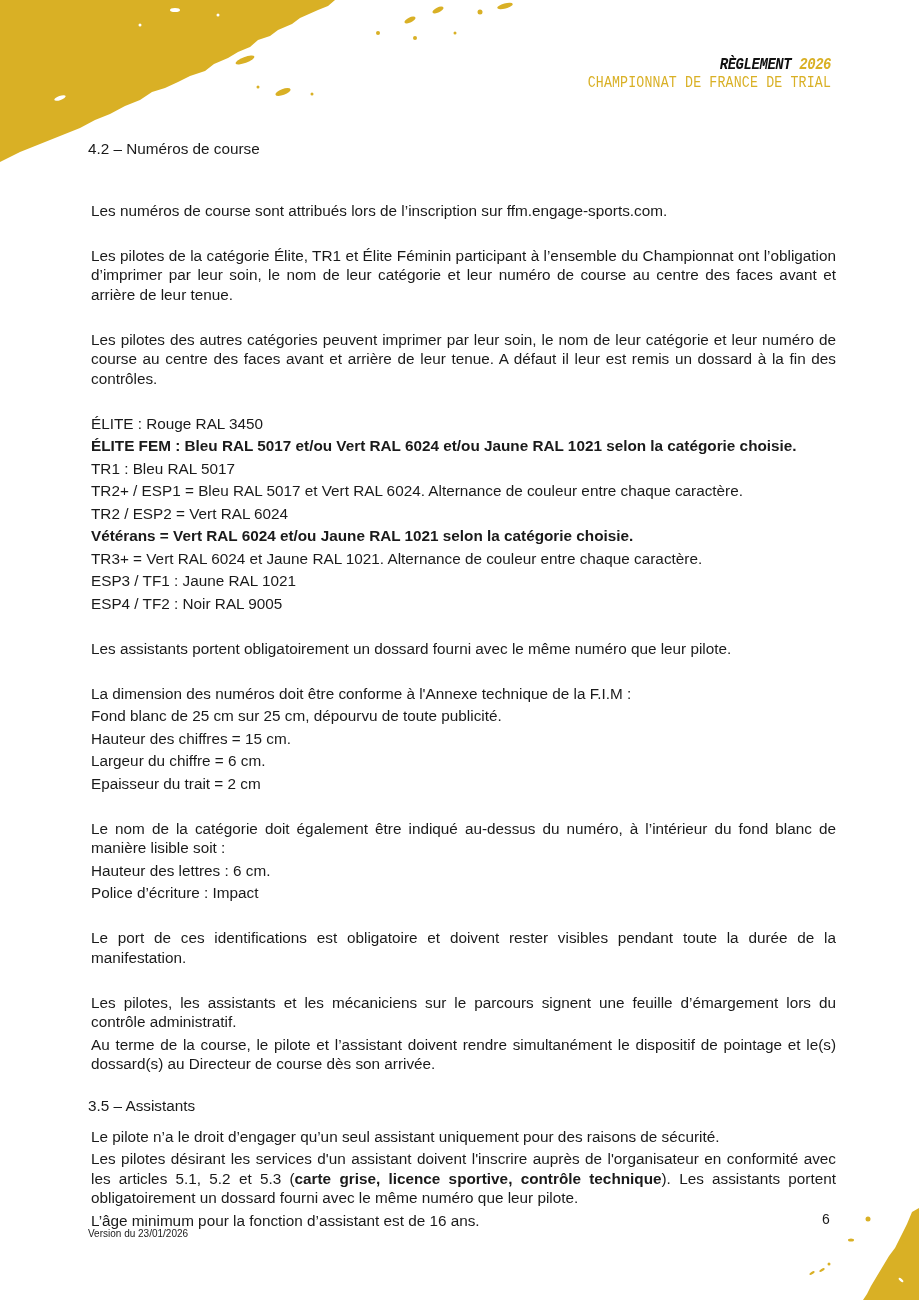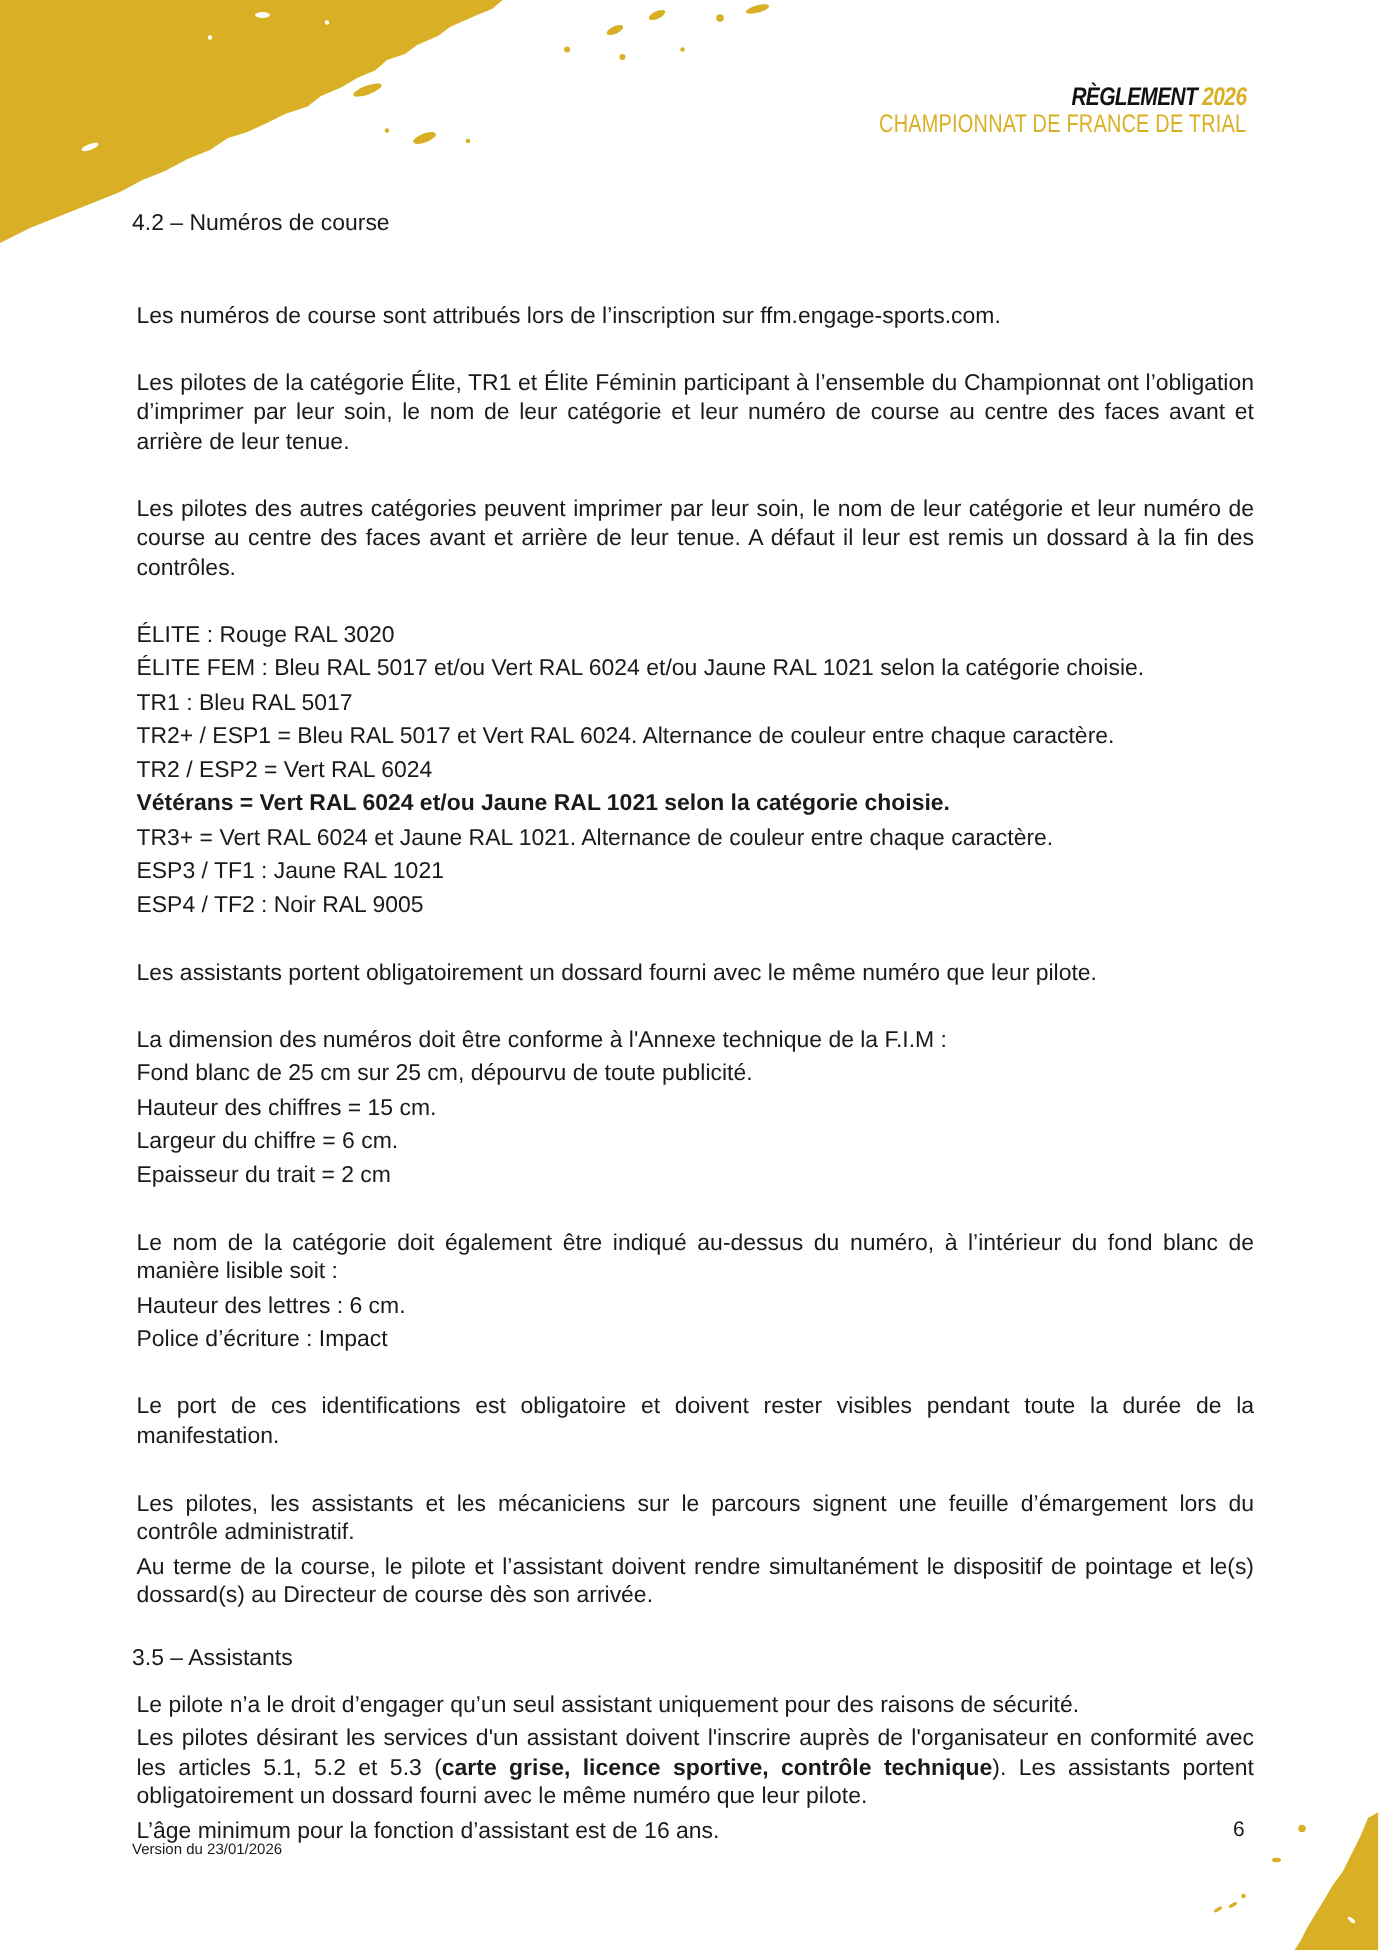--- a/index.html
+++ b/index.html
@@ -1,21 +1,21 @@
 <!DOCTYPE html>
 <html><head>
 <meta charset="utf-8">
 <style>
   html, body { margin: 0; padding: 0; background: #ffffff; }
   body { width: 919px; height: 1300px; position: relative; overflow: hidden;
          font-family: "Liberation Sans", sans-serif; color: #1a1a1a; }
   .deco-top { position: absolute; left: 0; top: 0; width: 520px; height: 170px; }
   .deco-bottom { position: absolute; right: 0; bottom: 0; width: 170px; height: 110px; }
   .header { position: absolute; right: 88px; top: 56px; text-align: right;
-            font-family: Liberation Sans, sans-serif; line-height: 1.05; }
+            font-family: Liberation Mono, monospace; line-height: 1.05; }
   .header .title { font-weight: 700; font-style: italic; font-size: 17px; letter-spacing: -0.5px;
                    transform: scaleX(0.82); transform-origin: right; }
   .header .title .reg { color: #111; }
   .header .title .year { color: #D9B025; }
   .header .sub { color: #D9B025; font-size: 17px; transform: scaleX(0.78); transform-origin: right;
                  letter-spacing: 0.2px; }
   .content { position: absolute; left: 88px; top: 139px; width: 751px; font-size: 15.3px;
              line-height: 19.5px; }
   .h { font-weight: 400; margin: 0; }
   p { margin: 3px; text-align: justify; }
@@ -59,22 +59,22 @@
   <p class="h">4.2 – Numéros de course</p>
   <div class="gap"></div>
     <div class="gap"></div>
   <p>Les numéros de course sont attribués lors de l’inscription sur ffm.engage-sports.com.</p>
   <div class="gap"></div>
   <p>Les pilotes de la catégorie Élite, TR1 et Élite Féminin participant à l’ensemble du Championnat ont l’obligation d’imprimer par leur soin, le nom de leur catégorie et leur numéro de course au centre des faces avant et arrière de leur tenue.</p>
   <div class="gap"></div>
   <p>Les pilotes des autres catégories peuvent imprimer par leur soin, le nom de leur catégorie et leur numéro de course au centre des faces avant et arrière de leur tenue. A défaut il leur est remis un dossard à la fin des contrôles.</p>
   <div class="gap"></div>
   <div>
-    <p>ÉLITE : Rouge RAL 3020</p>
-    <p style="font-weight:400">ÉLITE FEM : Bleu RAL 5017 et/ou Vert RAL 6024 et/ou Jaune RAL 1021 selon la catégorie choisie.</p>
+    <p>ÉLITE : Rouge RAL 3450</p>
+    <p style="font-weight:700">ÉLITE FEM : Bleu RAL 5017 et/ou Vert RAL 6024 et/ou Jaune RAL 1021 selon la catégorie choisie.</p>
     <p>TR1 : Bleu RAL 5017</p>
     <p>TR2+ / ESP1 = Bleu RAL 5017 et Vert RAL 6024. Alternance de couleur entre chaque caractère.</p>
     <p>TR2 / ESP2 = Vert RAL 6024</p>
     <p style="font-weight:700">Vétérans = Vert RAL 6024 et/ou Jaune RAL 1021 selon la catégorie choisie.</p>
     <p>TR3+ = Vert RAL 6024 et Jaune RAL 1021. Alternance de couleur entre chaque caractère.</p>
     <p>ESP3 / TF1 : Jaune RAL 1021</p>
     <p>ESP4 / TF2 : Noir RAL 9005</p>
   </div>
   <div class="gap"></div>
   <p>Les assistants portent obligatoirement un dossard fourni avec le même numéro que leur pilote.</p>

